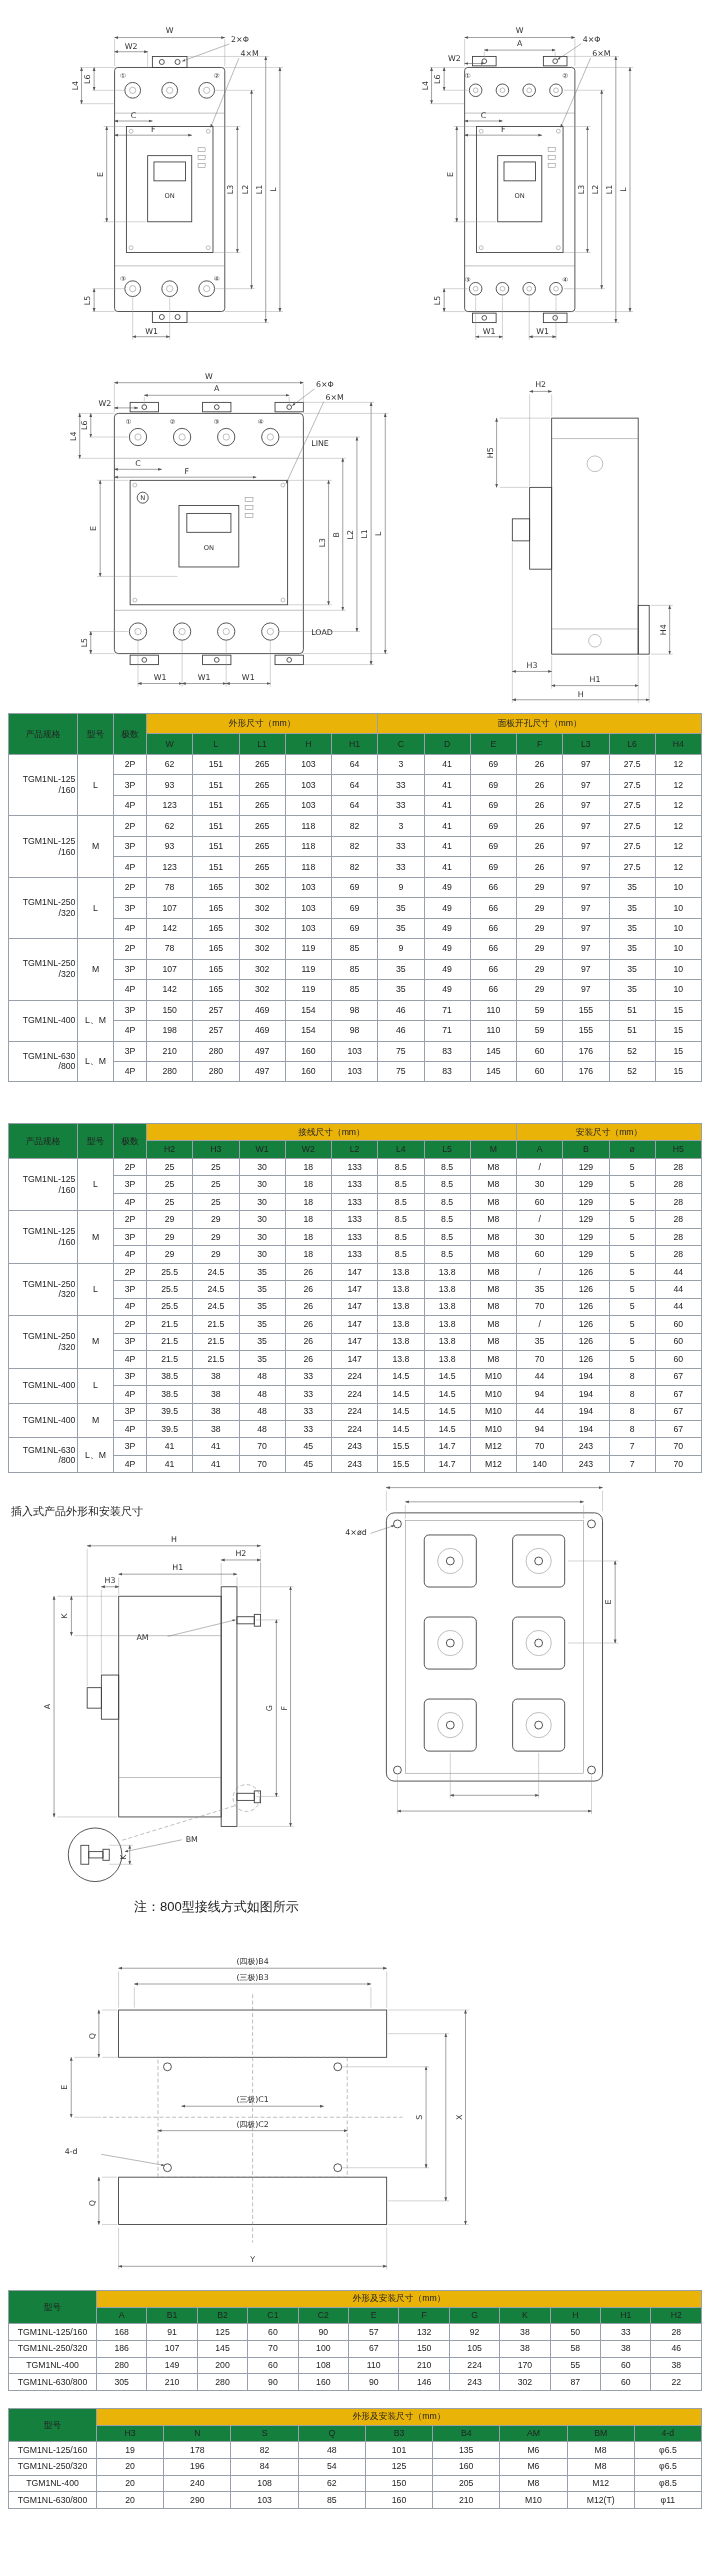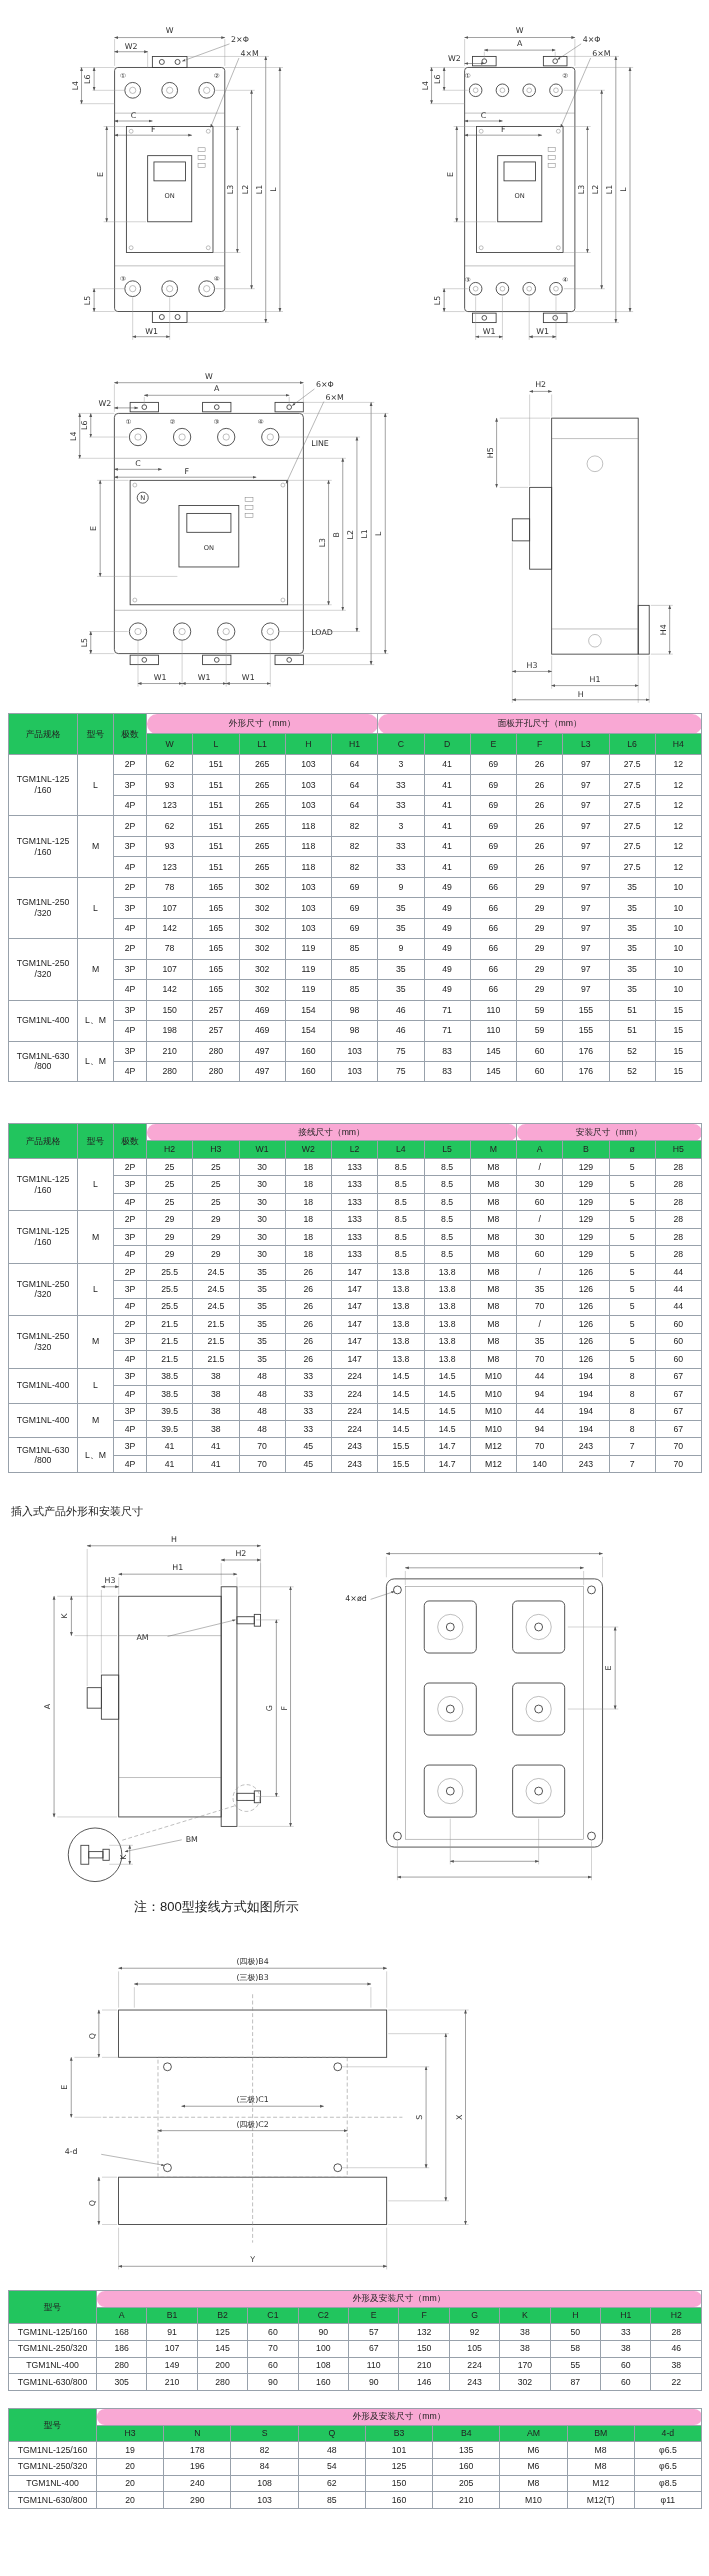--- a/index.html
+++ b/index.html
@@ -5,23 +5,23 @@
   * { box-sizing: border-box; }
   body { margin:0; background:#fff; font-family:"Liberation Sans","DejaVu Sans",sans-serif; color:#222; }
   .page { position:relative; width:709px; height:2576px; background:#fff; overflow:hidden; }
   .abs { position:absolute; }
 
   table.spec { border-collapse:collapse; width:694px; table-layout:fixed; font-size:8.7px; }
   table.spec th, table.spec td {
     border:0.8px solid #98a1ab; text-align:center; vertical-align:middle;
     padding:3.2px 1.6px; line-height:1.25; white-space:pre-line; overflow:hidden;
   }
-  table.spec th { font-weight:normal; background:#22c55e; }
-  table.spec th.grp { background:#f9a8d4;border-radius:10px; }
-  table.spec td.left { text-align:center; padding-left:4.7px; }
+  table.spec th { font-weight:normal; background:#15803d; }
+  table.spec th.grp { background:#eab308; }
+  table.spec td.left { text-align:right; padding-left:4.7px; }
   #table1 th, #table1 td { padding:4.3px 1.6px; }
   #table2 th, #table2 td { padding:2.8px 1.6px; }
   #table3 th, #table3 td, #table4 th, #table4 td { padding:2.4px 1.6px; }
 
   .sec-title { font-size:11px; font-weight:normal; }
   .note { font-size:13px; }
 
   .drw svg { display:block; }
   .drw text { font-family:"DejaVu Sans",sans-serif; font-size:10px; fill:#333; }
   .drw text.sm { font-size:8.5px; }
@@ -1084,21 +1084,21 @@
       <text x="23" y="220" text-anchor="middle" transform="rotate(-90 23 220)">A</text>
       <text x="45" y="105" text-anchor="middle" transform="rotate(-90 45 105)">K</text>
       <text x="148" y="136" text-anchor="end">AM</text>
       <text x="305" y="222" text-anchor="middle" transform="rotate(-90 305 222)">G</text>
       <text x="323" y="222" text-anchor="middle" transform="rotate(-90 323 222)">F</text>
       <text x="195" y="392">BM</text>
       <text x="119" y="411" text-anchor="middle" transform="rotate(-90 119 411)">K</text>
     </svg>
   </div>
 
-  <div class="abs drw" style="left:339px;top:1541px">
+  <div class="abs drw" style="left:339px;top:1475px">
     <svg viewBox="0 0 370 450" width="292" height="355">
       <g>
         <rect class="ln" x="60" y="48" width="274" height="340" rx="10" fill="#f7f7f7"></rect>
         <rect class="thin" x="84" y="58" width="226" height="320"></rect>
         <circle class="ln" cx="74" cy="62" r="5" fill="#fff"></circle>
           <circle class="ln" cx="320" cy="62" r="5" fill="#fff"></circle>
         <circle class="ln" cx="74" cy="374" r="5" fill="#fff"></circle>
           <circle class="ln" cx="320" cy="374" r="5" fill="#fff"></circle>
         <rect class="ln" x="108" y="76" width="66" height="66" rx="6" fill="#ececec"></rect>
           <circle class="thin" cx="141" cy="109" r="16"></circle>

